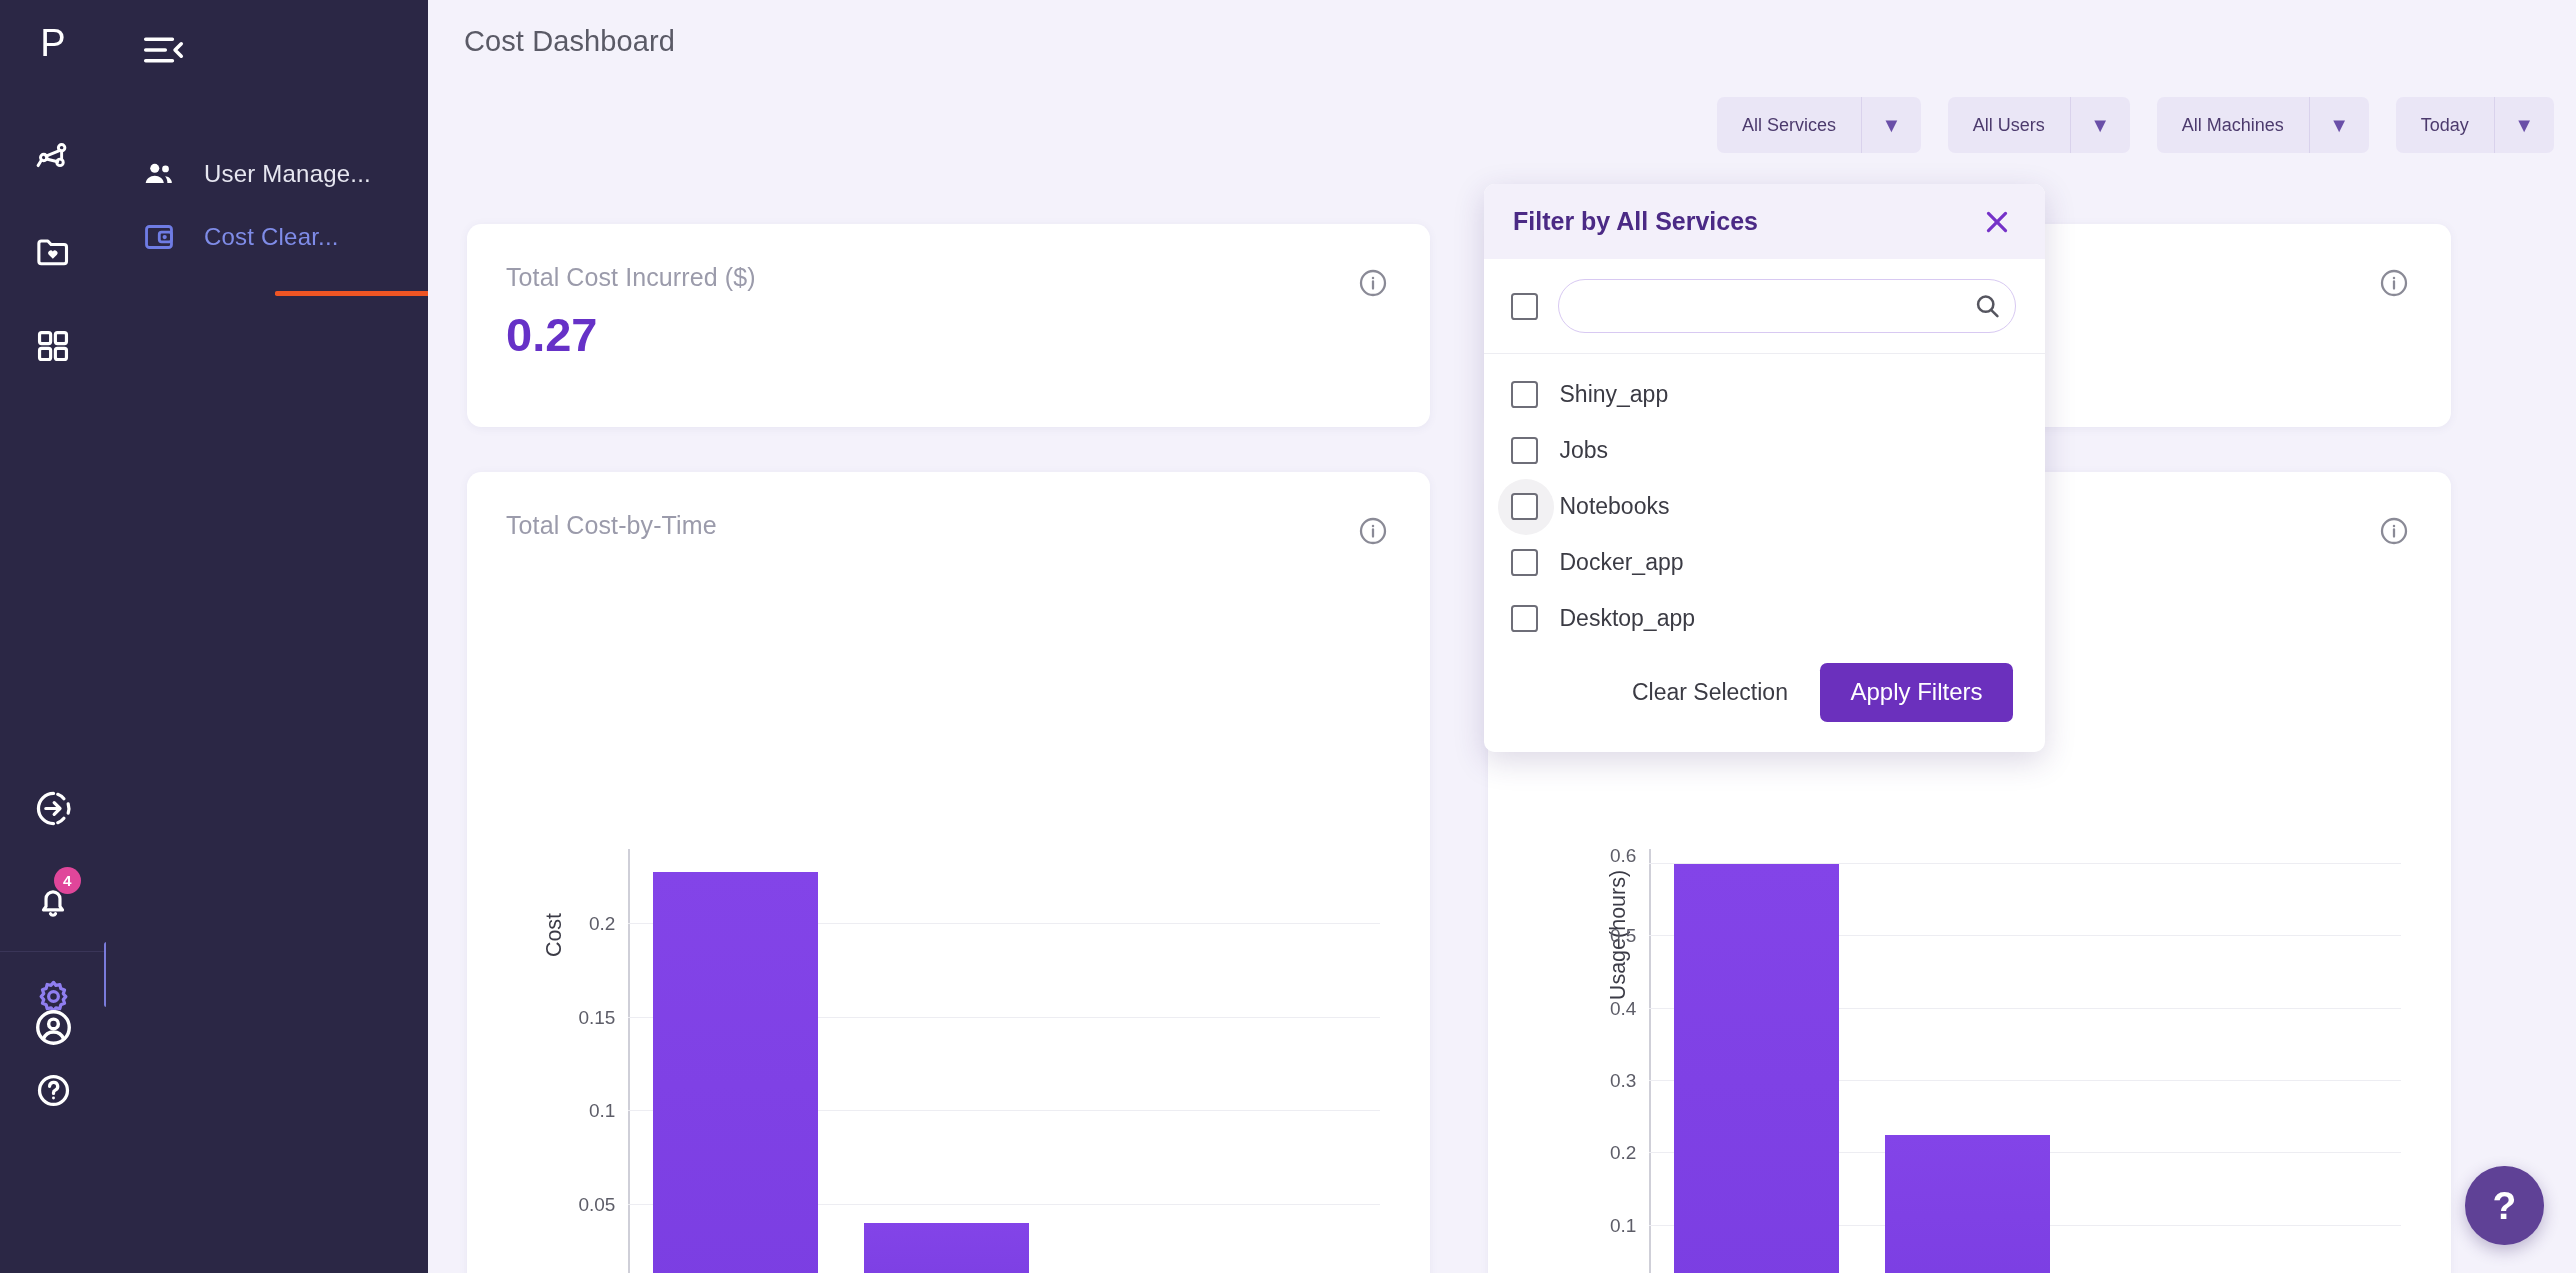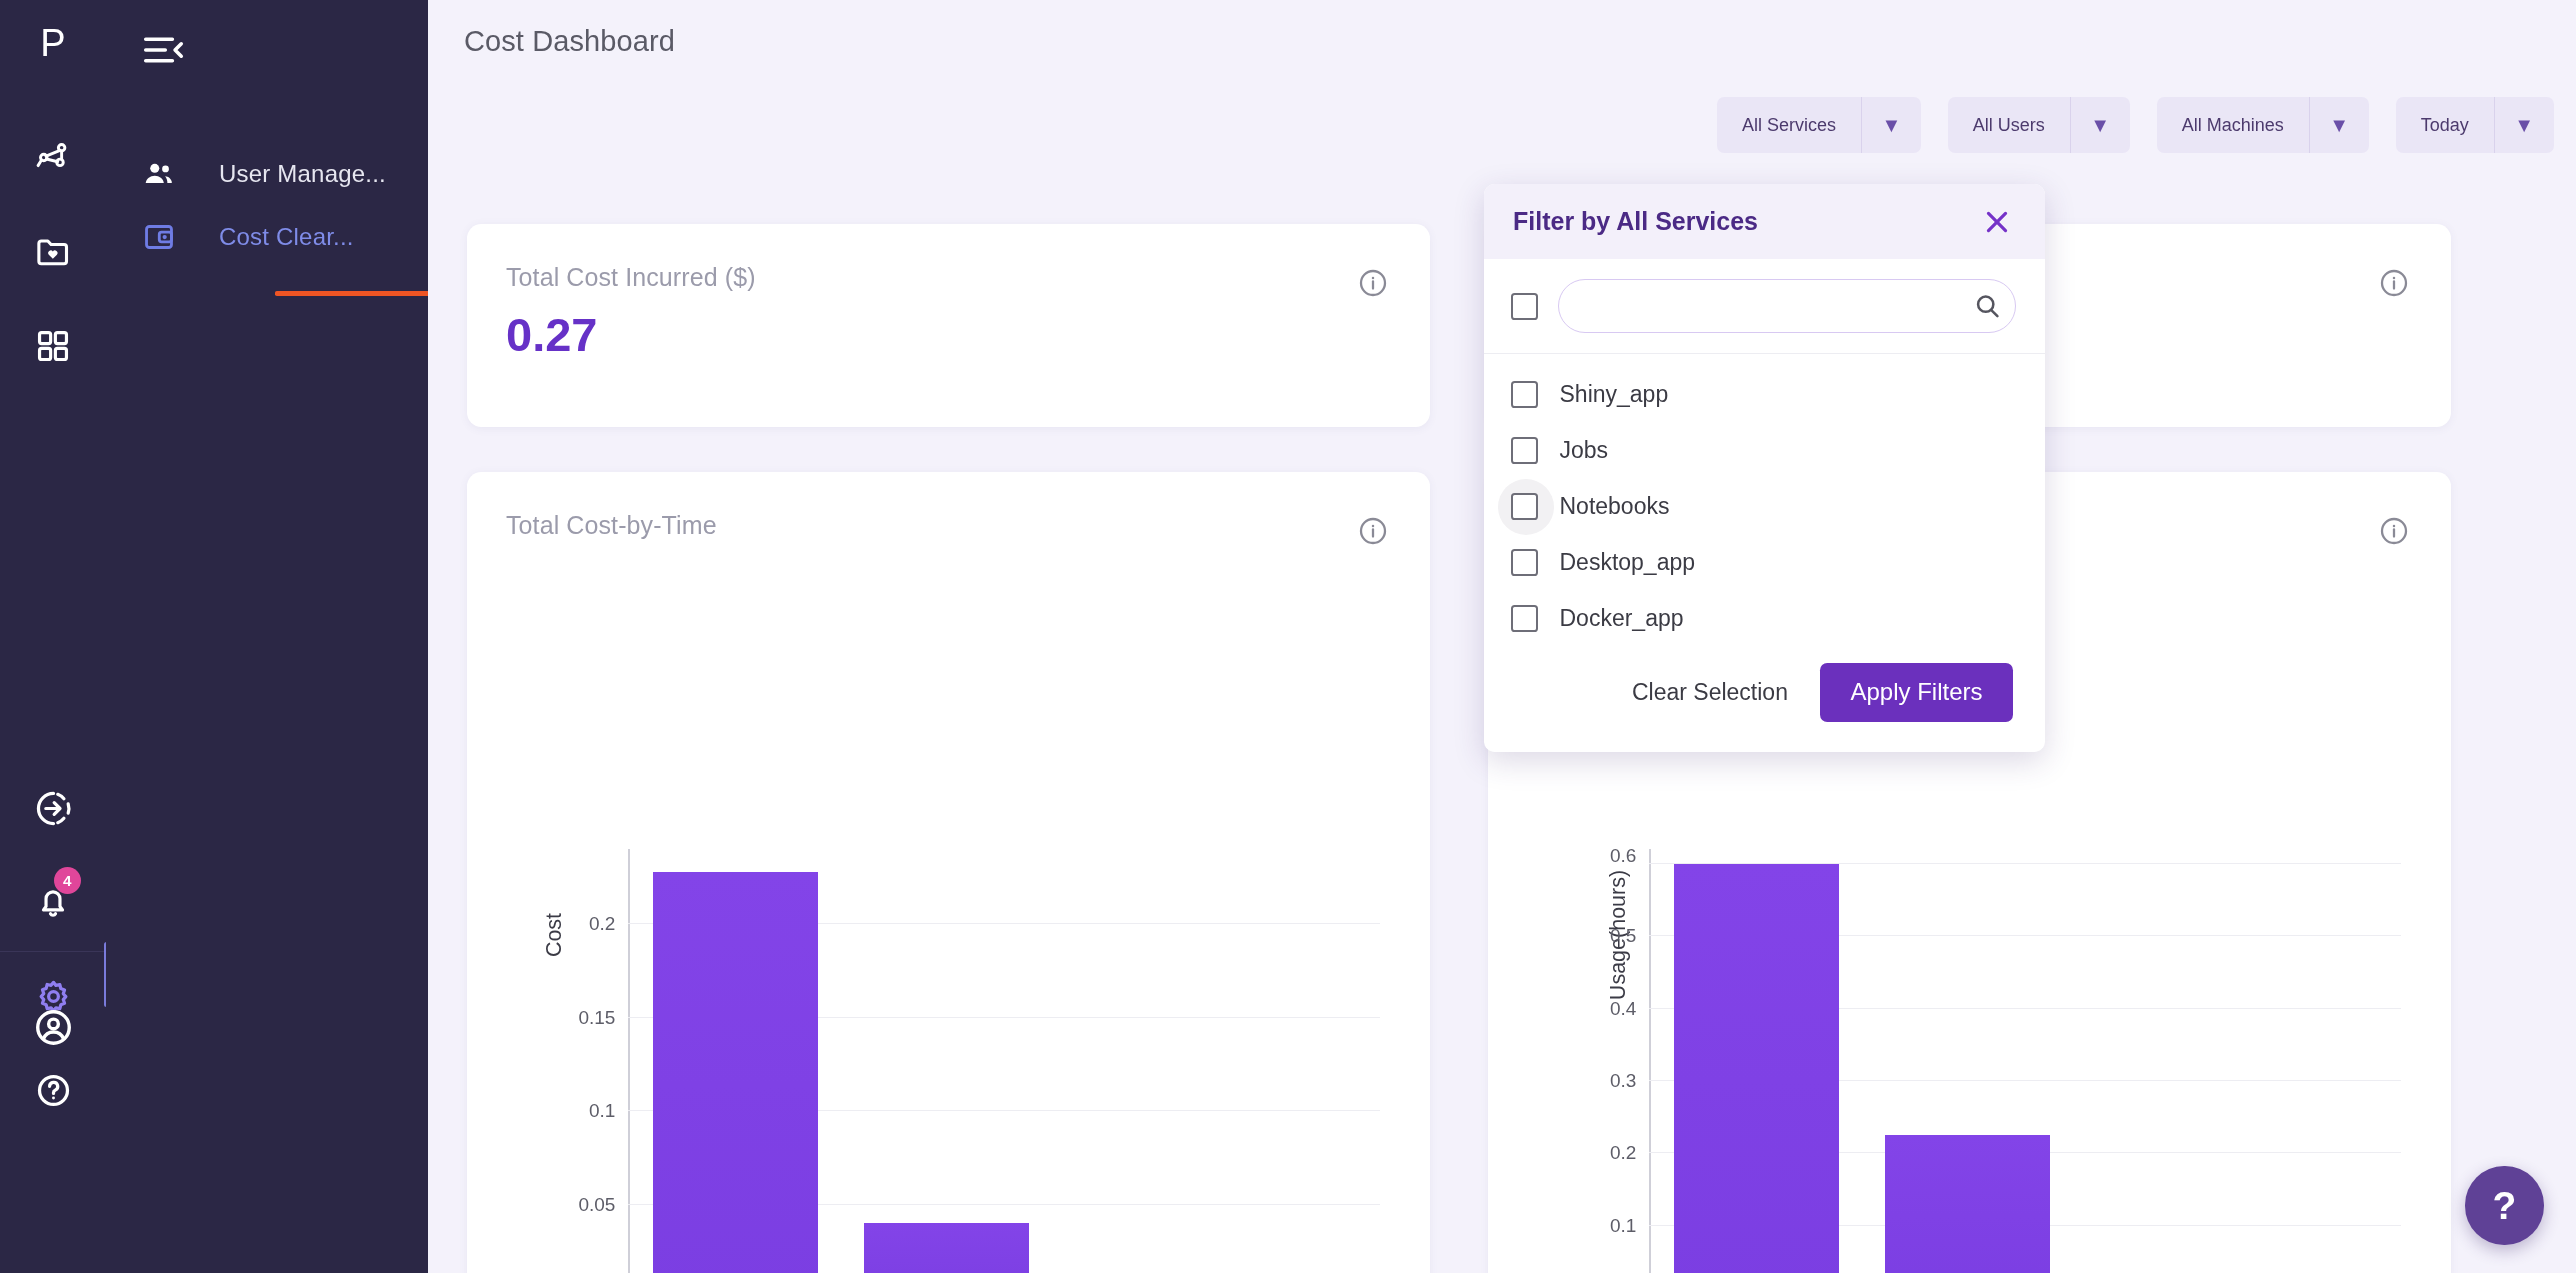--- a/index.html
+++ b/index.html
@@ -47,21 +47,21 @@
   .navpanel {
     position: absolute; left: 106px; top: 0; width: 322px; height: 1274px;
     background: #2b2745;
   }
   .nav-collapse {
     position: absolute; left: 36px; top: 29px; width: 48px; height: 41px;
     display: flex; align-items: center; color: #fff;
   }
   .nav-items { position: absolute; left: 0; top: 142px; width: 322px; }
   .nav-item {
-    display: flex; align-items: center; gap: 43px;
+    display: flex; align-items: center; gap: 28px;
     height: 63px; padding-left: 36px; position: relative;
   }
   .nav-item .nlabel { font-size: 24px; color: #e6e6f0; letter-spacing: 0.2px; white-space: nowrap; }
   .nav-item.active .nlabel { color: #7f8ce8; }
   .nav-item.active .nicon { color: #6f7ce4; }
   .nav-item .nicon { color: #ffffff; display: flex; align-items: center; }
   .nav-underline {
     position: absolute; left: 169px; top: 291px; width: 185px; height: 5.4px;
     background: #ef5524; border-radius: 1.8px;
   }
@@ -462,25 +462,25 @@
           <span class="cbx"></span>
           <span class="ilabel">Jobs</span>
         </div>
         <div class="popup-item">
           <span class="hov"></span>
           <span class="cbx"></span>
           <span class="ilabel">Notebooks</span>
         </div>
         <div class="popup-item">
           <span class="cbx"></span>
-          <span class="ilabel">Desktop_app</span>
+          <span class="ilabel">Docker_app</span>
         </div>
         <div class="popup-item">
           <span class="cbx"></span>
-          <span class="ilabel">Docker_app</span>
+          <span class="ilabel">Desktop_app</span>
         </div>
       </div>
 
     <div class="popup-foot">
       <button class="btn-clear">Clear Selection</button>
       <button class="btn-apply">Apply Filters</button>
     </div>
   </div>
 
 </div>

